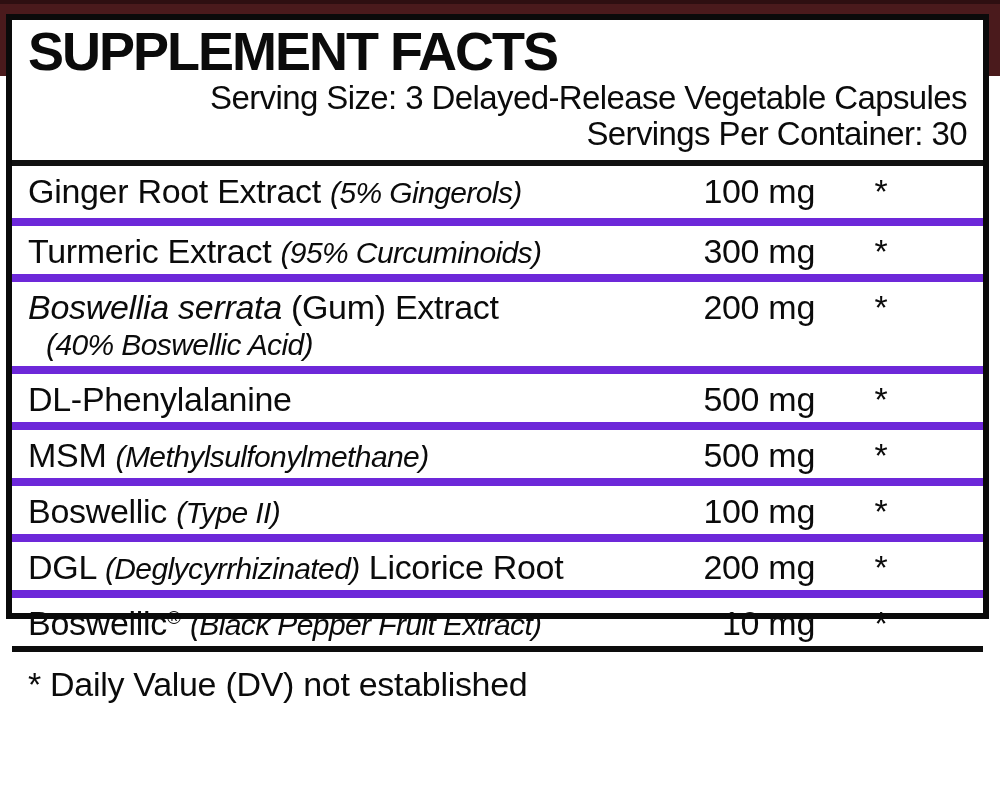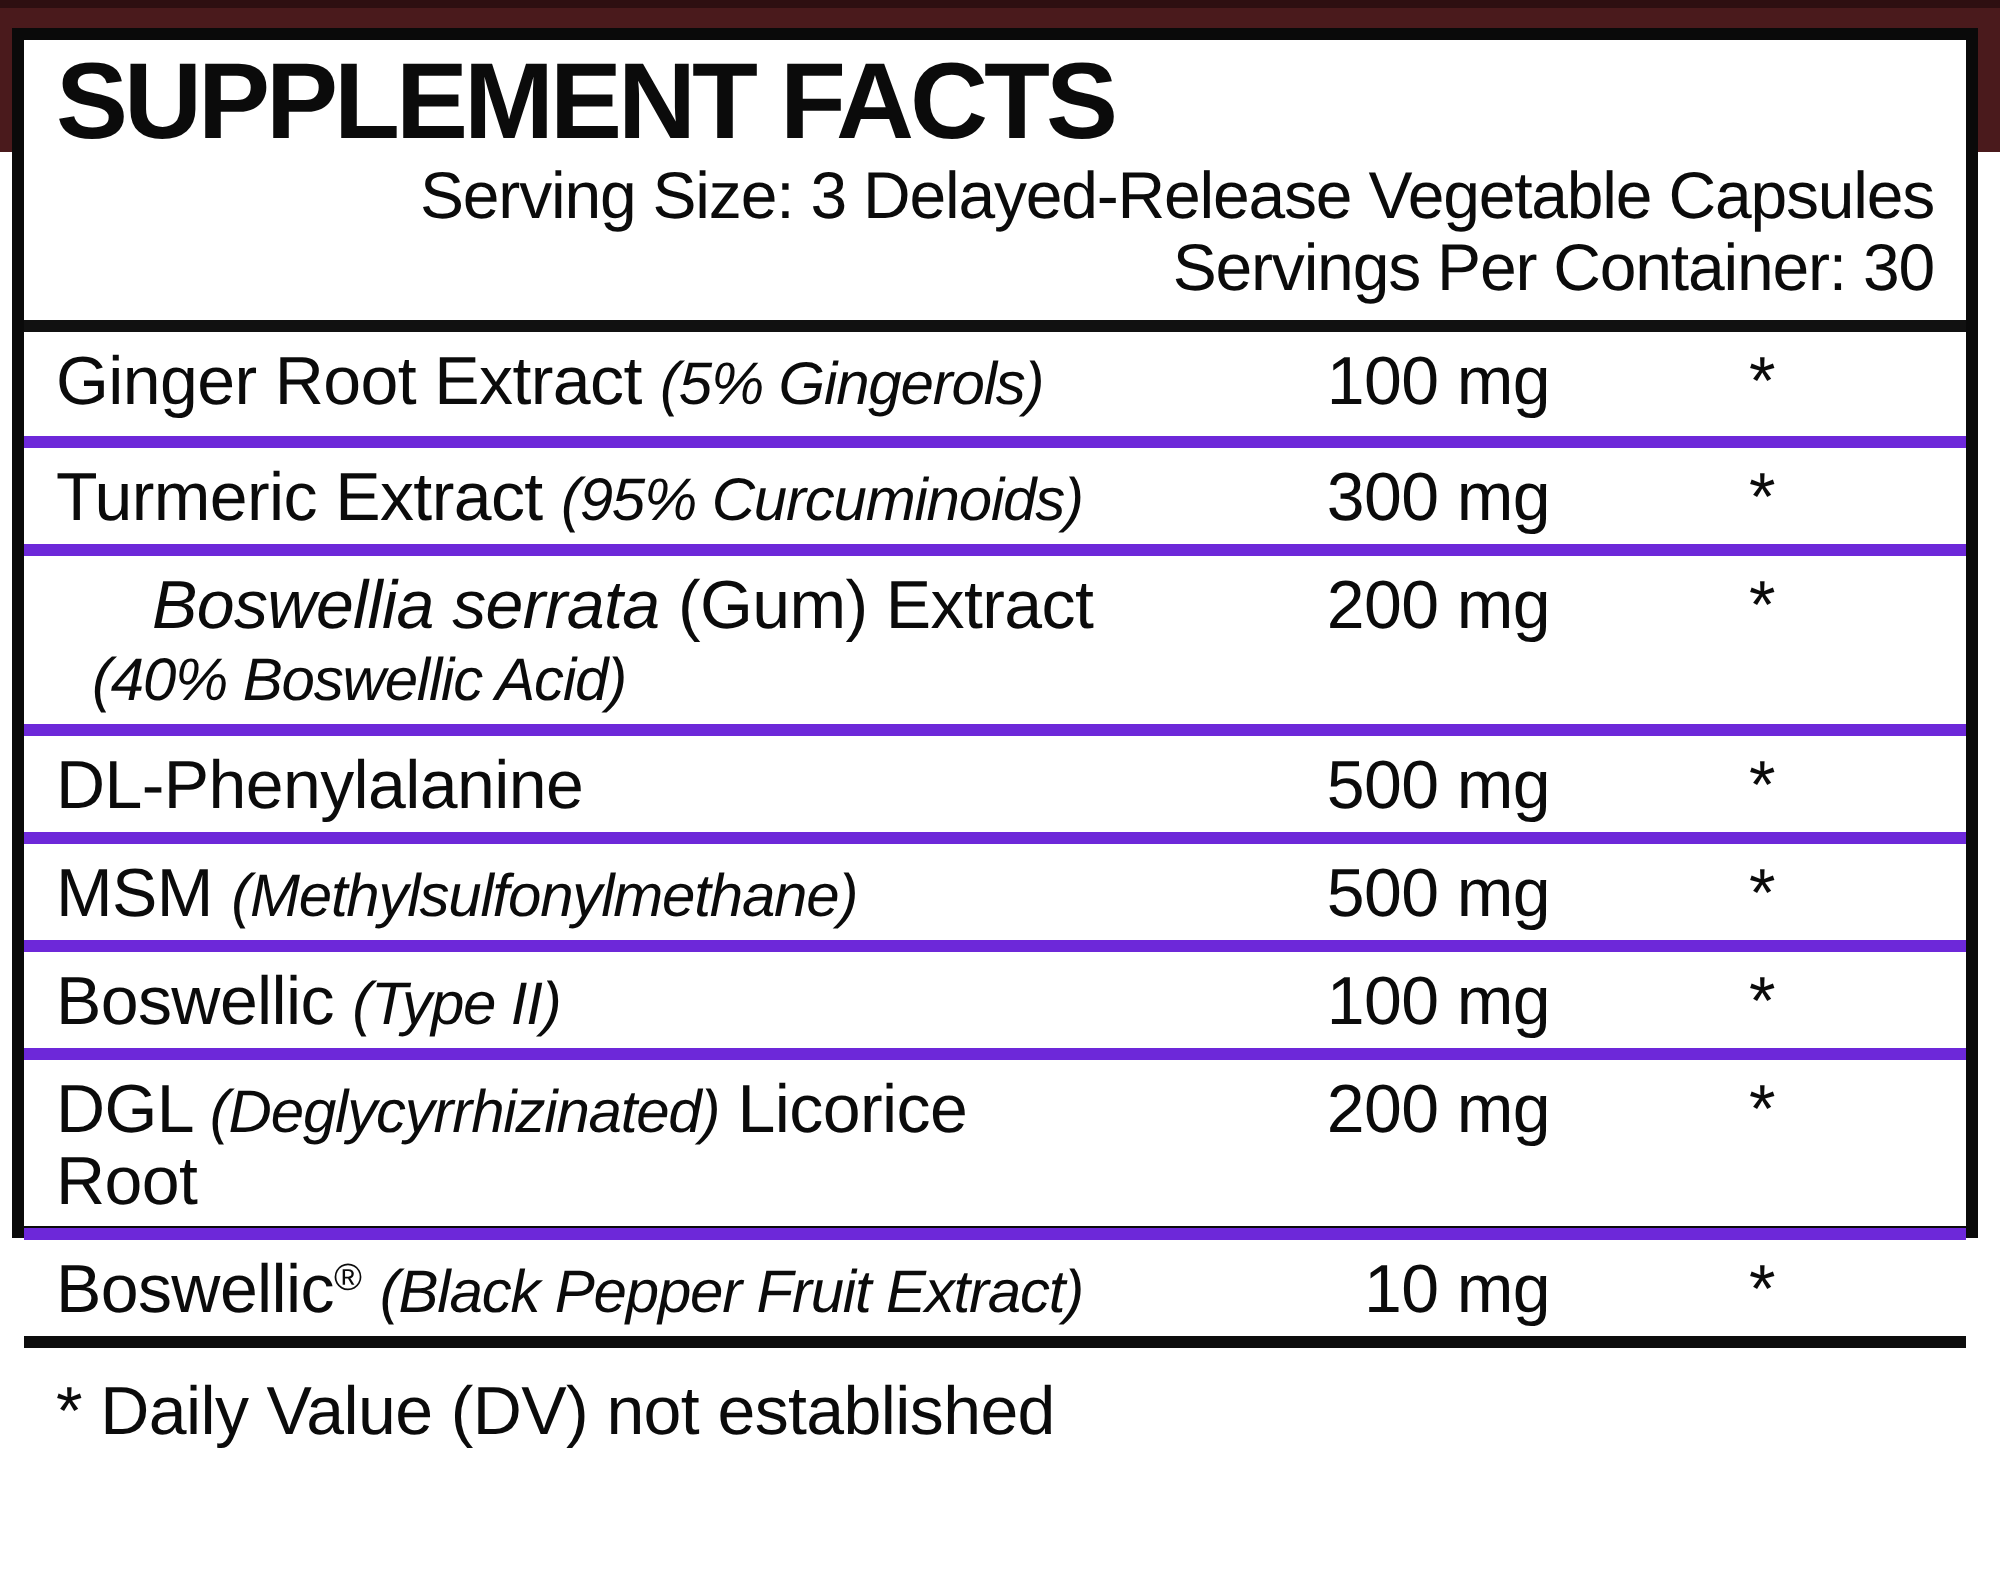--- a/index.html
+++ b/index.html
@@ -26,27 +26,27 @@
   .thead {
     display: flex; align-items: flex-end;
     padding: 12px 14px 9px 16px; border-bottom: 5px solid #141414;
     font-size: 34px; font-weight: 500; letter-spacing: -0.5px;
   }
   .thead .c-name { flex: 1 1 auto; }
   .thead .c-amt { flex: 0 0 auto; width: auto; }
   .row {
     display: flex; align-items: flex-start;
     padding: 7px 14px 5px 16px; min-height: 52px; box-sizing: border-box;
-    font-size: 34px; letter-spacing: -0.3px; line-height: 1.06; gap: 40px;
+    font-size: 34px; letter-spacing: -0.3px; line-height: 1.06;
   }
-  .row + .row { border-top: 6px solid #6d28d9; }
+  .row + .row { border-top: 8px solid #6d28d9; }
   .c-name { flex: 1 1 auto; }
   .c-amt { flex: 0 0 176px; text-align: right; padding-right: 14px; white-space: nowrap; }
   .c-dv { flex: 0 0 140px; text-align: center; padding-right: 36px; box-sizing: border-box; }
-  .it { font-style: italic; margin-left: 48px; }
+  .it { font-style: italic; }
   .it-small { font-style: italic; font-size: 30px; letter-spacing: -0.6px; }
   .sup { font-size: 19px; vertical-align: 11px; }
   .subline { padding-left: 18px; margin-top: 4px; }
   .footer {
     border-top: 6px solid #0d0d0d; padding: 13px 14px 23px 16px;
     font-size: 34px; letter-spacing: -0.3px; flex: 1 1 auto;
   }
 </style>
 </head>
 <body>

